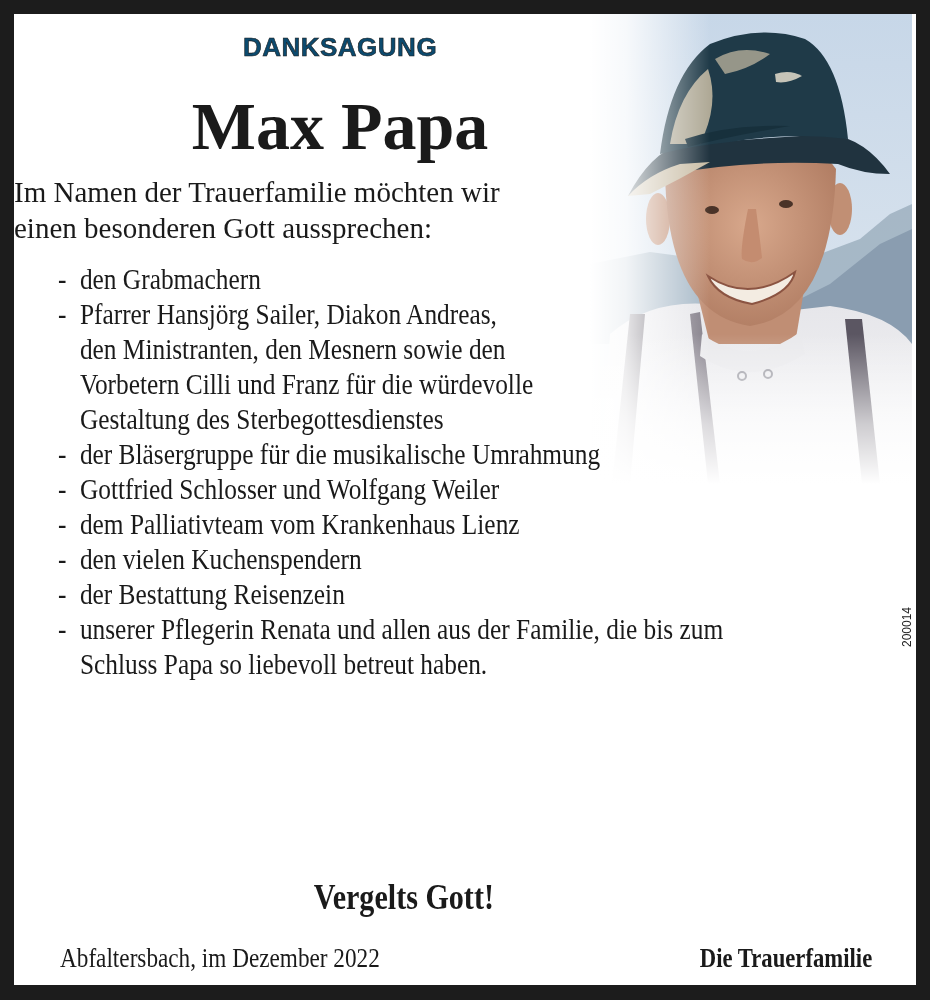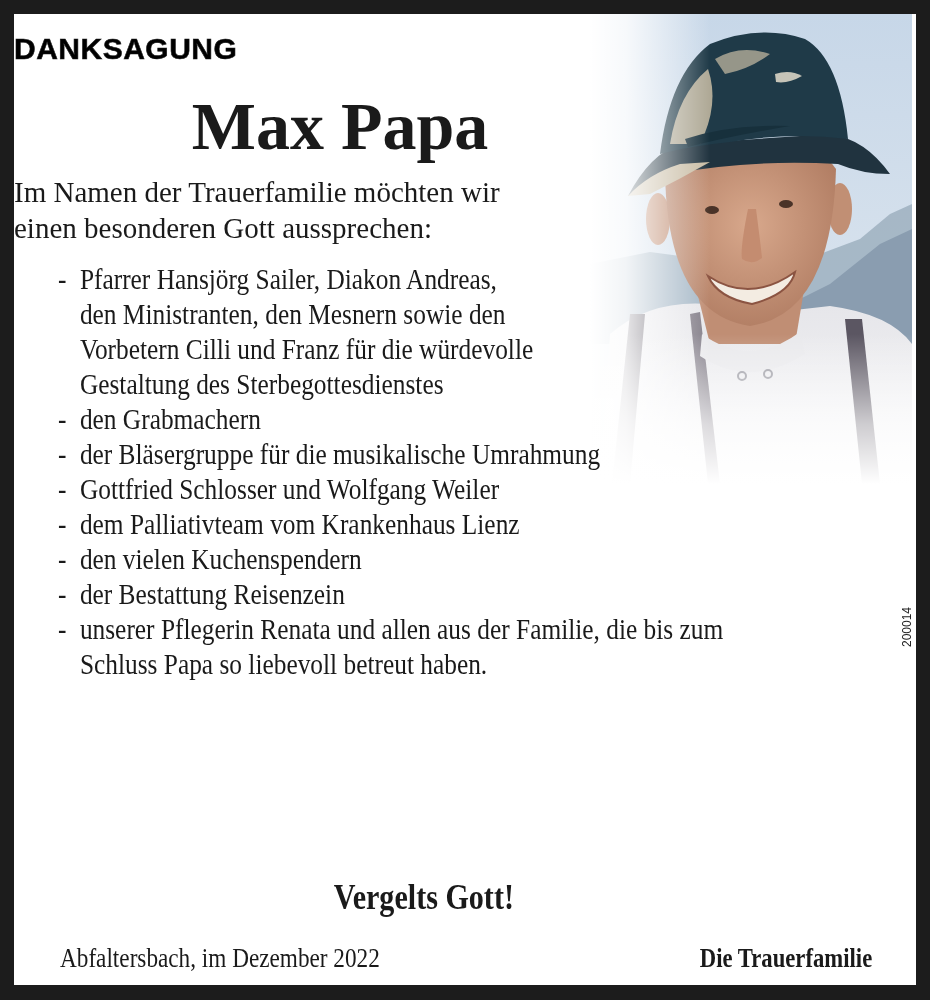--- a/index.html
+++ b/index.html
@@ -25,23 +25,23 @@
       position: absolute; left: 0; top: 0; width: 120px; height: 470px;
       background: linear-gradient(to right, #ffffff 0%, rgba(255,255,255,0.85) 30%, rgba(255,255,255,0) 100%);
     }
     .photo-fade-bottom {
       position: absolute; left: 0; bottom: 0; width: 322px; height: 150px;
       background: linear-gradient(to bottom, rgba(255,255,255,0) 0%, rgba(255,255,255,0.7) 60%, #ffffff 100%);
     }
 
     
     .kicker {
-      position: absolute; left: 0; width: 652px; top: 18px; text-align: left;
+      position: absolute; left: 0; width: 652px; top: 18px; text-align: center;
       font-family: "Liberation Sans", sans-serif; font-weight: 700;
-      font-size: 30px; letter-spacing: 0.5px; color: #000000;
+      font-size: 26px; letter-spacing: 0.5px; color: #0c4a6e;
       -webkit-text-stroke: 0.6px #1a1a1a;
     }
     .name {
       position: absolute; left: 0; width: 652px; top: 72px; text-align: center;
       font-family: "Liberation Serif", serif; font-weight: 700;
       font-size: 68px; line-height: 80px; color: #1a1a1a;
     }
     .intro {
       position: absolute; left: 0; width: 652px; top: 160px; text-align: left;
       font-size: 29px; line-height: 36px;
@@ -56,21 +56,21 @@
     .line {
       display: block; height: 35px; white-space: nowrap;
       transform-origin: left center; transform: scaleX(0.875);
     }
     .dash { display: inline-block; width: 25px; }
     .cont { padding-left: 25px; }
 
     
     .closing {
       position: absolute; left: 0; width: 780px; top: 862px; text-align: center;
-      font-weight: 700; font-size: 35px; line-height: 44px; margin-left: 20px;
+      font-weight: 700; font-size: 35px; line-height: 44px;
     }
     .closing span { display: inline-block; transform: scaleX(0.86); }
     .footer-left {
       position: absolute; left: 46px; top: 928px;
       font-size: 27px; line-height: 32px; white-space: nowrap;
       transform-origin: left center; transform: scaleX(0.86);
     }
     .footer-right {
       position: absolute; right: 44px; top: 928px;
       font-size: 27px; line-height: 32px; font-weight: 700; white-space: nowrap;
@@ -151,27 +151,27 @@
 
     <div class="kicker">DANKSAGUNG</div>
     <div class="name">Max Papa</div>
     <div class="intro">
       <span class="ln">Im Namen der Trauerfamilie möchten wir</span>
       <span class="ln">einen besonderen Gott aussprechen:</span>
     </div>
 
     <ul class="list">
       <li>
+        <span class="line"><span class="dash">-</span><span>den Grabmachern</span></span>
+      </li>
+      <li>
         <span class="line"><span class="dash">-</span><span>Pfarrer Hansjörg Sailer, Diakon Andreas,</span></span>
         <span class="line cont">den Ministranten, den Mesnern sowie den</span>
         <span class="line cont">Vorbetern Cilli und Franz für die würdevolle</span>
         <span class="line cont">Gestaltung des Sterbegottesdienstes</span>
-      </li>
-      <li>
-        <span class="line"><span class="dash">-</span><span>den Grabmachern</span></span>
       </li>
       <li>
         <span class="line"><span class="dash">-</span><span>der Bläsergruppe für die musikalische Umrahmung</span></span>
       </li>
       <li>
         <span class="line"><span class="dash">-</span><span>Gottfried Schlosser und Wolfgang Weiler</span></span>
       </li>
       <li>
         <span class="line"><span class="dash">-</span><span>dem Palliativteam vom Krankenhaus Lienz</span></span>
       </li>

